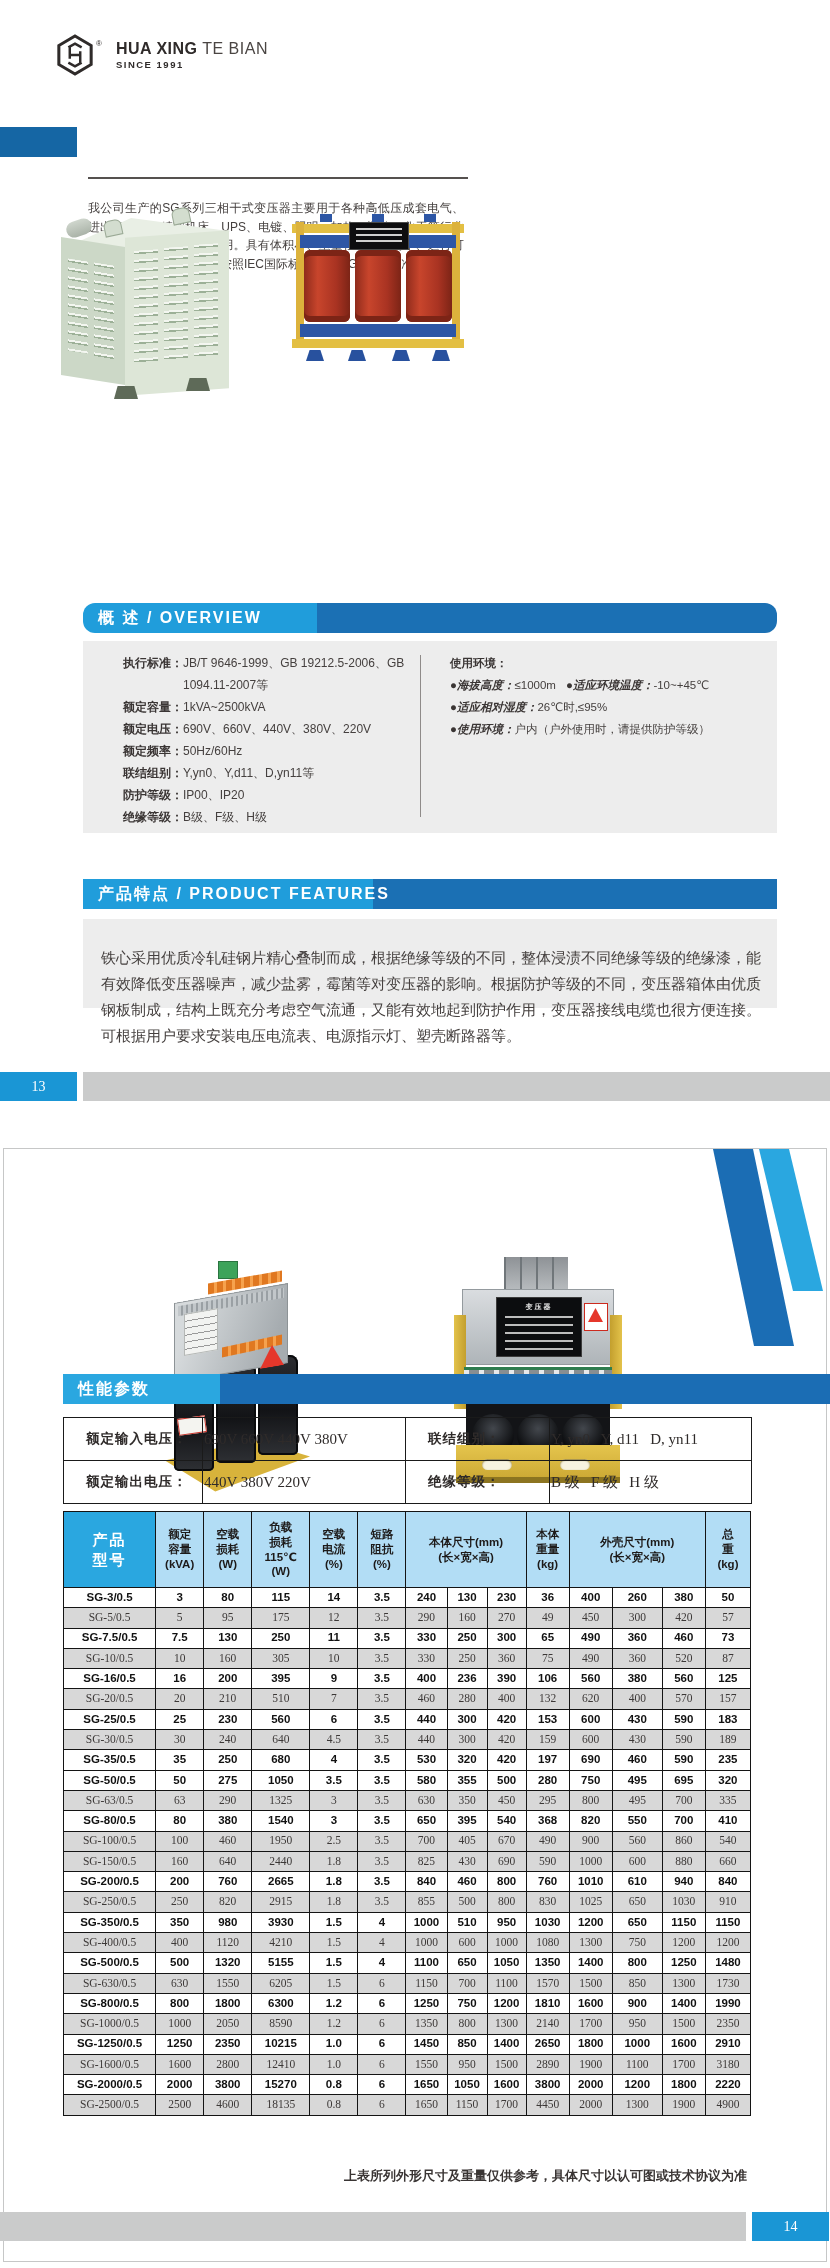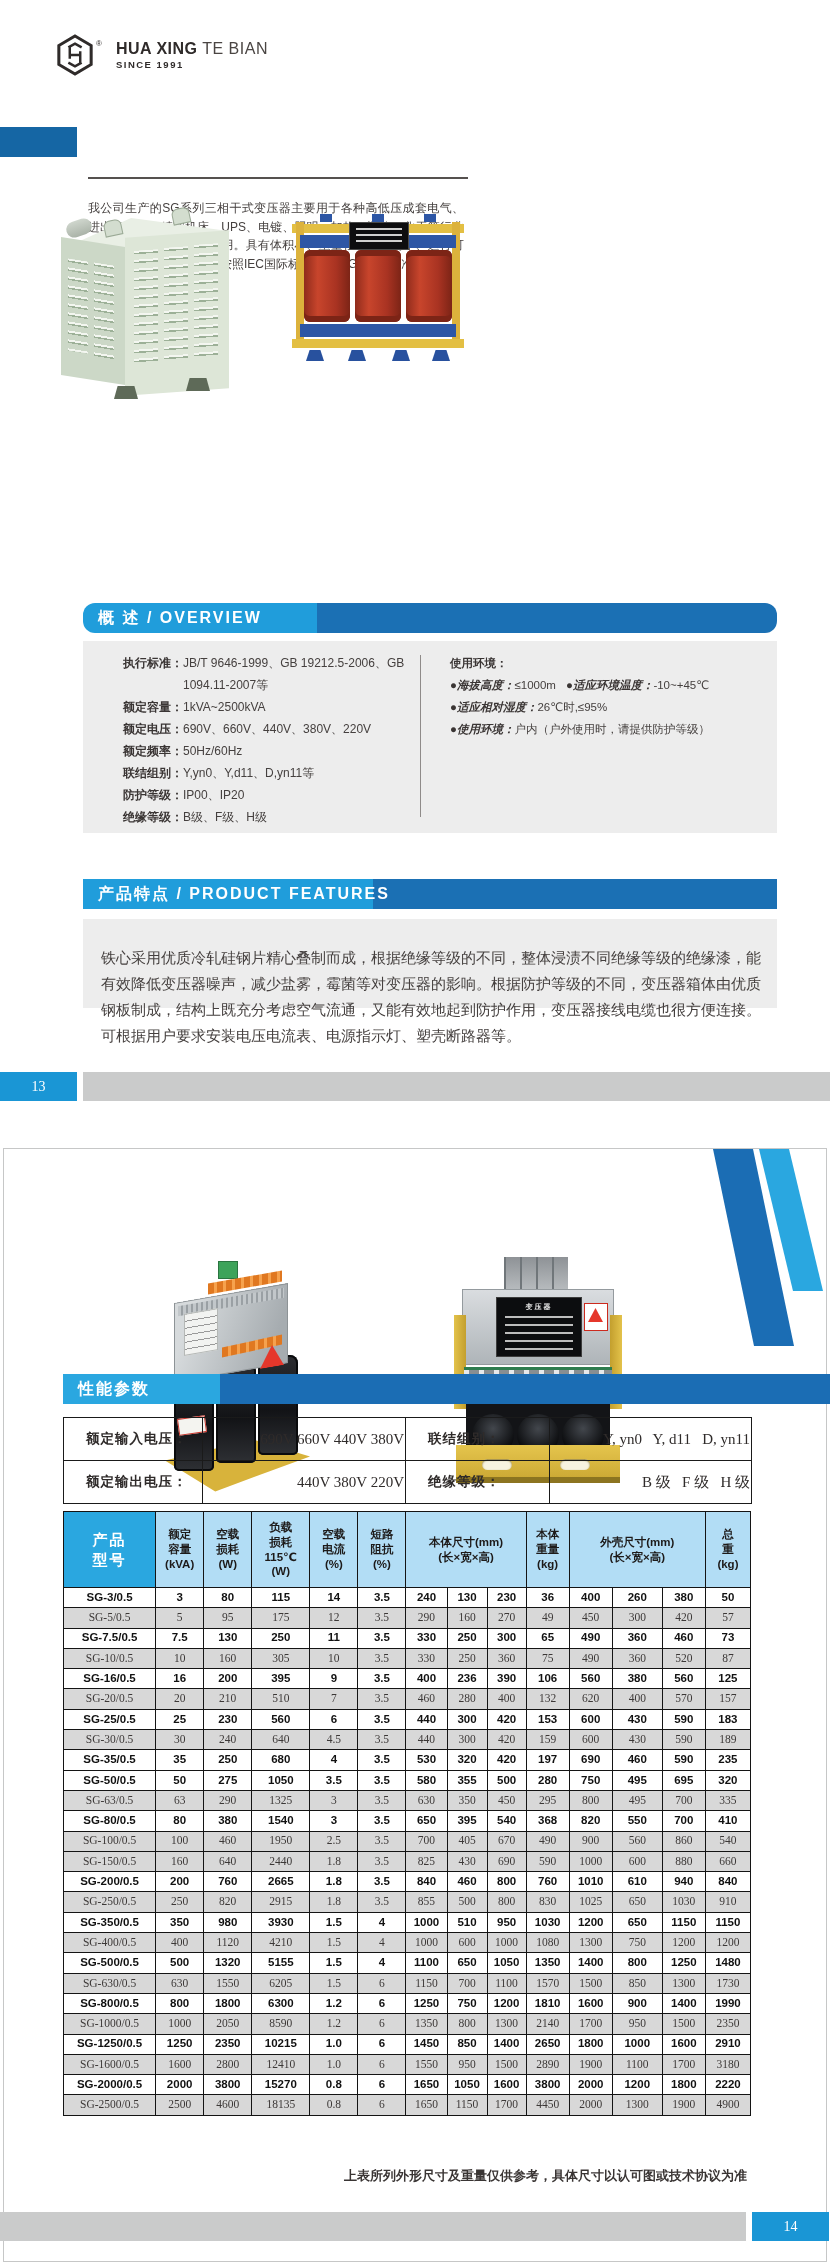--- a/index.html
+++ b/index.html
@@ -53,21 +53,21 @@
   .band{position:absolute;top:0;}
   .band-light{left:700px;width:124px;height:150px;background:#2aa7e0;clip-path:polygon(55px 0,85px 0,119px 142px,89px 142px);}
   .band-dark{left:700px;width:124px;height:205px;background:#1b6db4;clip-path:polygon(9px 0,49px 0,90px 197px,50px 197px);}
 
   .params-bar{left:59px;top:225px;width:820px;background:linear-gradient(90deg,#2aa7e0 0 157px,#1b6db4 157px);letter-spacing:6px;}
 
   
   .io-table{position:absolute;left:59px;top:268px;border-collapse:collapse;table-layout:fixed;width:688px;}
   .io-table td{border:1px solid #1a1a1a;height:40px;font-size:13.5px;color:#2f2b2a;}
   .io-table .io-label{padding-left:22px;font-weight:bold;letter-spacing:1px;}
-  .io-table .io-value{text-align:right;font-family:"Liberation Serif","DejaVu Serif",serif;font-size:15px;white-space:pre;}
+  .io-table .io-value{text-align:left;font-family:"Liberation Serif","DejaVu Serif",serif;font-size:15px;white-space:pre;}
 
   
   .spec-table{position:absolute;left:59px;top:362px;border-collapse:collapse;table-layout:fixed;width:688px;}
   .spec-table th,.spec-table td{border:1px solid #141414;text-align:center;vertical-align:middle;padding:0;}
   .spec-table th{height:75px;white-space:pre-line;line-height:1.3;font-size:11.5px;}
   .th-blue{background:#2aa7e0;color:#fff;font-size:15px !important;letter-spacing:2px;}
   .th-pale{background:#b2ddf5;color:#1d1a19;}
   .spec-table td{height:19.3px;font-size:11.5px;line-height:1;}
   .row-white td{background:#fff;font-weight:bold;color:#111;}
   .row-gray td{background:#d8d8d8;font-family:"Liberation Serif","DejaVu Serif",serif;color:#3c3837;}

